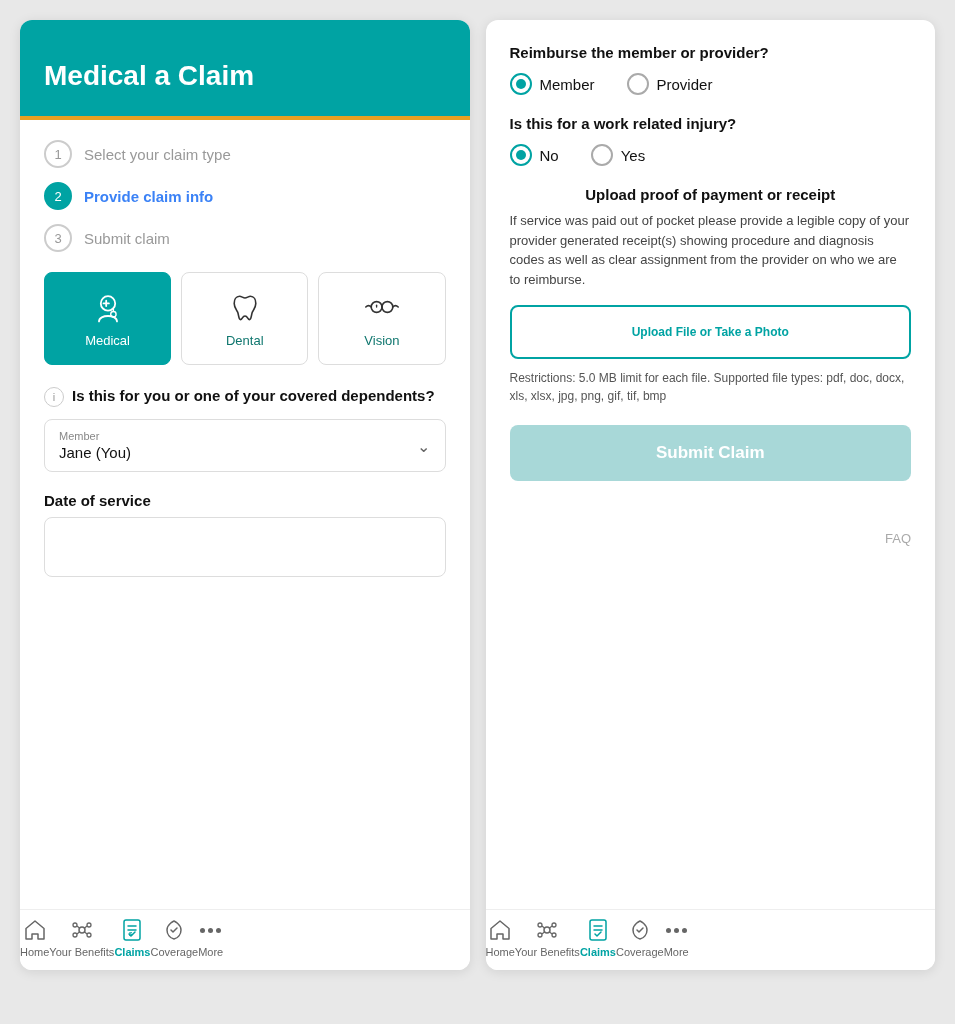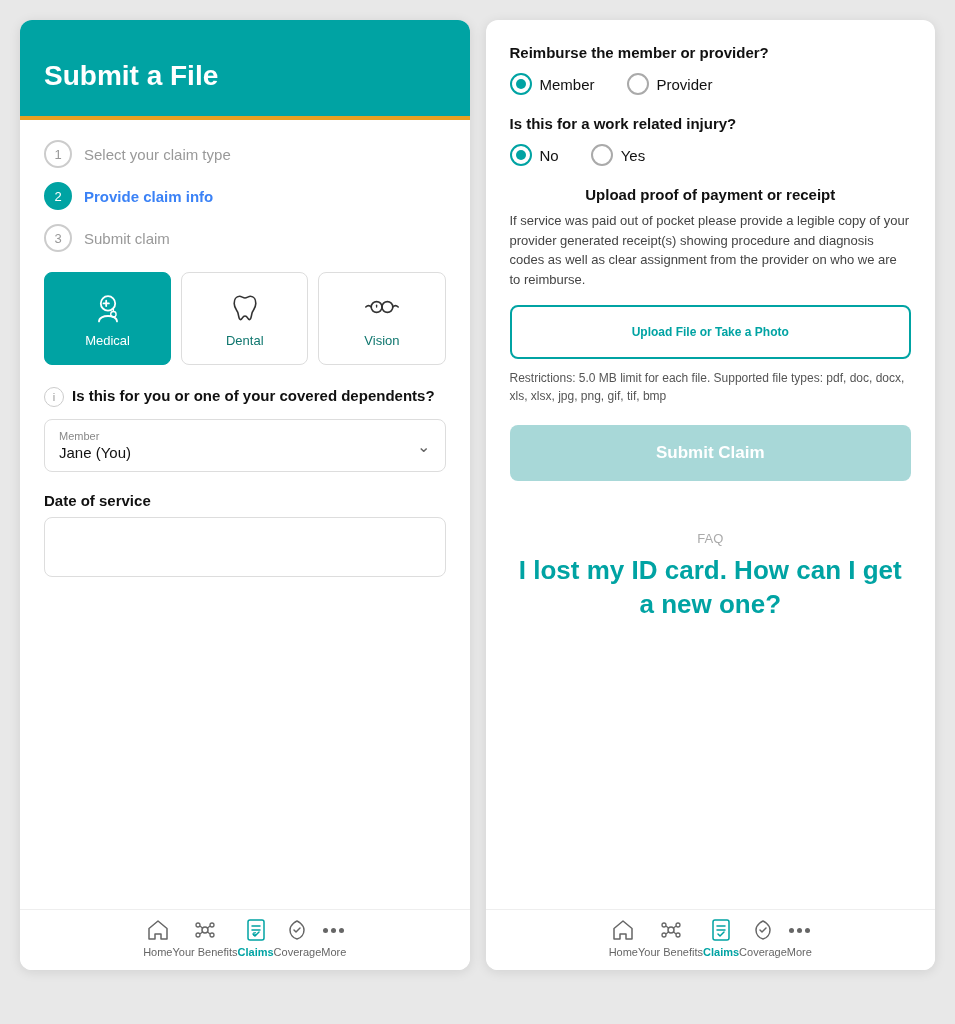--- a/index.html
+++ b/index.html
@@ -188,21 +188,21 @@
       border-radius: 8px;
       padding: 12px 14px;
       width: 100%;
       height: 60px;
       margin-bottom: 20px;
     }
     
     .bottom-nav {
       border-top: 1px solid #eee;
       display: flex;
-      justify-content: center;
+      justify-content: flex-start;
       align-items: center;
       padding: 8px 0 12px;
       background: #fff;
     }
     .nav-item {
       display: flex;
       flex-direction: column;
       align-items: center;
       gap: 4px;
       cursor: pointer;
@@ -299,21 +299,21 @@
       padding: 18px;
       width: 100%;
       text-align: center;
       color: #fff;
       font-size: 17px;
       font-weight: 600;
       cursor: pointer;
       margin-bottom: 30px;
     }
     .faq-section {
-      text-align: center;
+      text-align: right;
       padding: 20px 0;
     }
     .faq-label {
       font-size: 13px;
       color: #aaa;
       margin-bottom: 8px;
     }
     .faq-question {
       font-size: 26px;
       color: #00a3a3;
@@ -331,21 +331,21 @@
     }
     .calendar-icon {
       color: #555;
     }
   </style>
 </head>
 <body>
 
 <div class="phone-panel">
   <div class="left-header">
-    <h1>Submit a File</h1>
+    <h1>Medical a Claim</h1>
   </div>
   <div class="left-header-bar"></div>
 
   <div class="left-content">
 
     <div class="step-list">
       <div class="step-item">
         <div class="step-circle">1</div>
         <span class="step-label">Select your claim type</span>
       </div>
@@ -490,21 +490,20 @@
 
     <div class="upload-section-title">Upload proof of payment or receipt</div>
     <div class="upload-description">If service was paid out of pocket please provide a legible copy of your provider generated receipt(s) showing procedure and diagnosis codes as well as clear assignment from the provider on who we are to reimburse.</div>
     <div class="upload-btn">Upload File or Take a Photo</div>
     <div class="upload-restrictions">Restrictions: 5.0 MB limit for each file. Supported file types: pdf, doc, docx, xls, xlsx, jpg, png, gif, tif, bmp</div>
 
     <div class="submit-btn">Submit Claim</div>
 
     <div class="faq-section">
       <div class="faq-label">FAQ</div>
-      <div class="faq-question">I lost my ID card. How can I get a new one?</div>
     </div>
   </div>
 
   <div class="bottom-nav">
     <div class="nav-item">
       <svg class="nav-svg" viewBox="0 0 24 24" fill="none">
         <path d="M3 10.5L12 3l9 7.5V21H15v-5h-6v5H3V10.5z" stroke="#666" stroke-width="1.5" stroke-linejoin="round"></path>
       </svg>
       <span class="nav-label">Home</span>
     </div>

